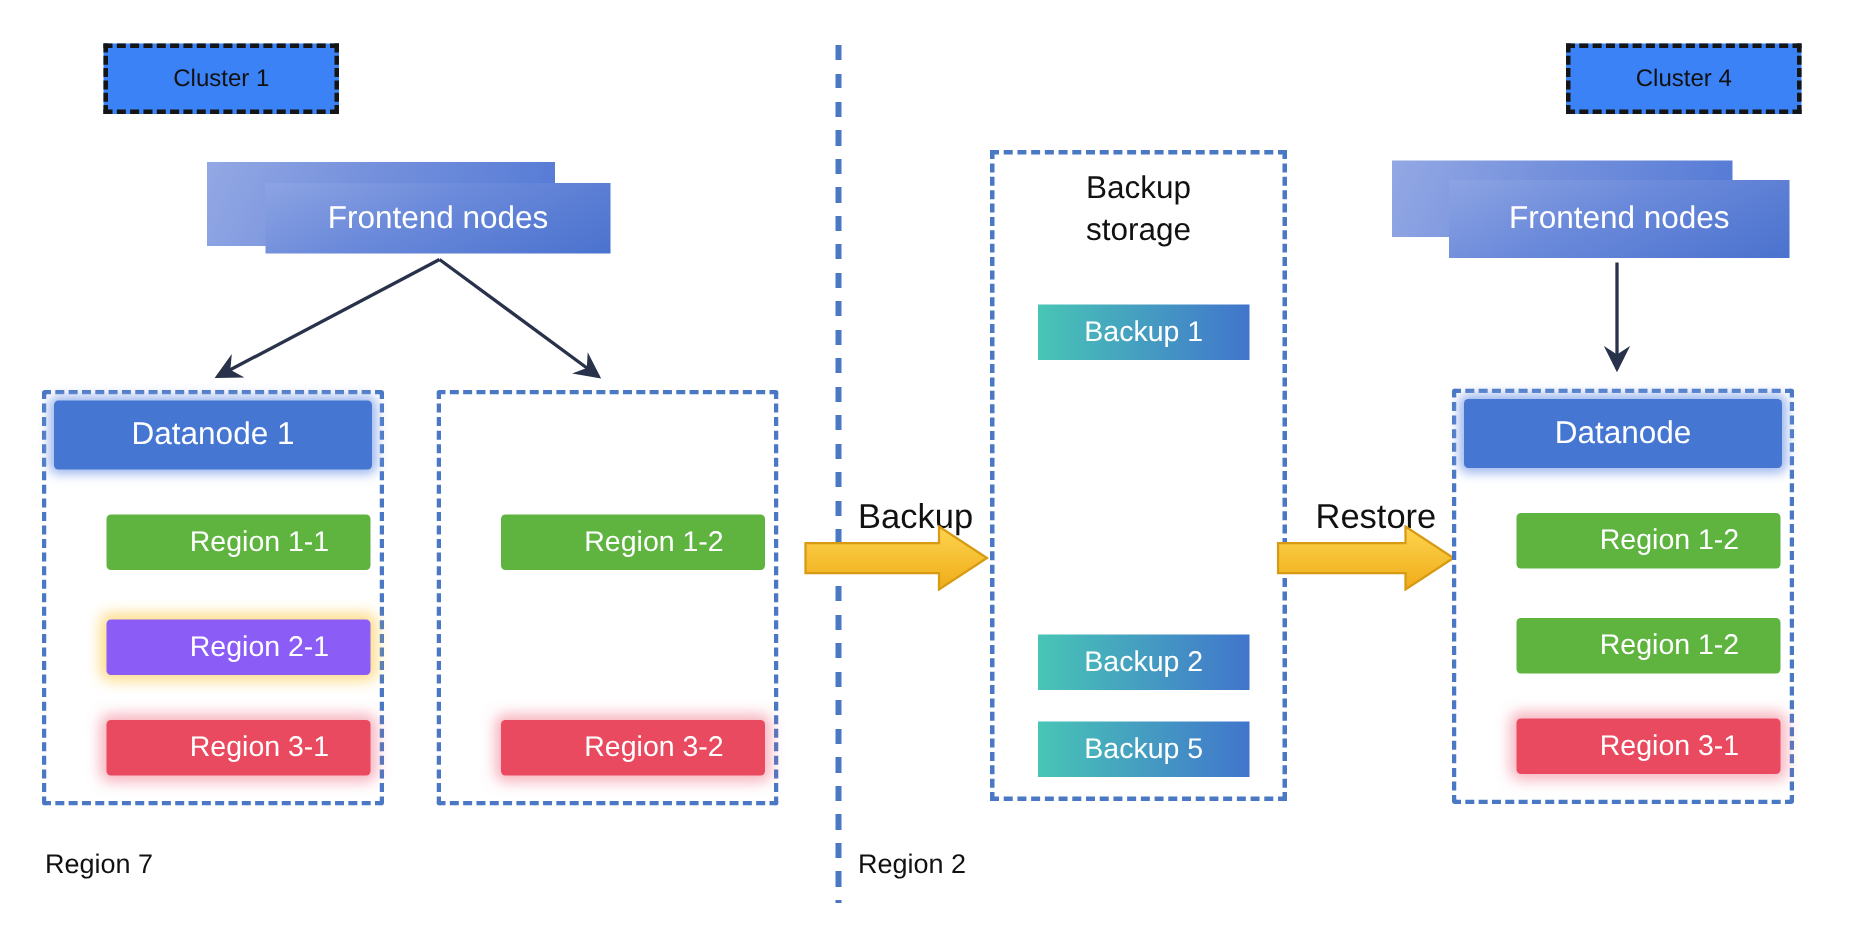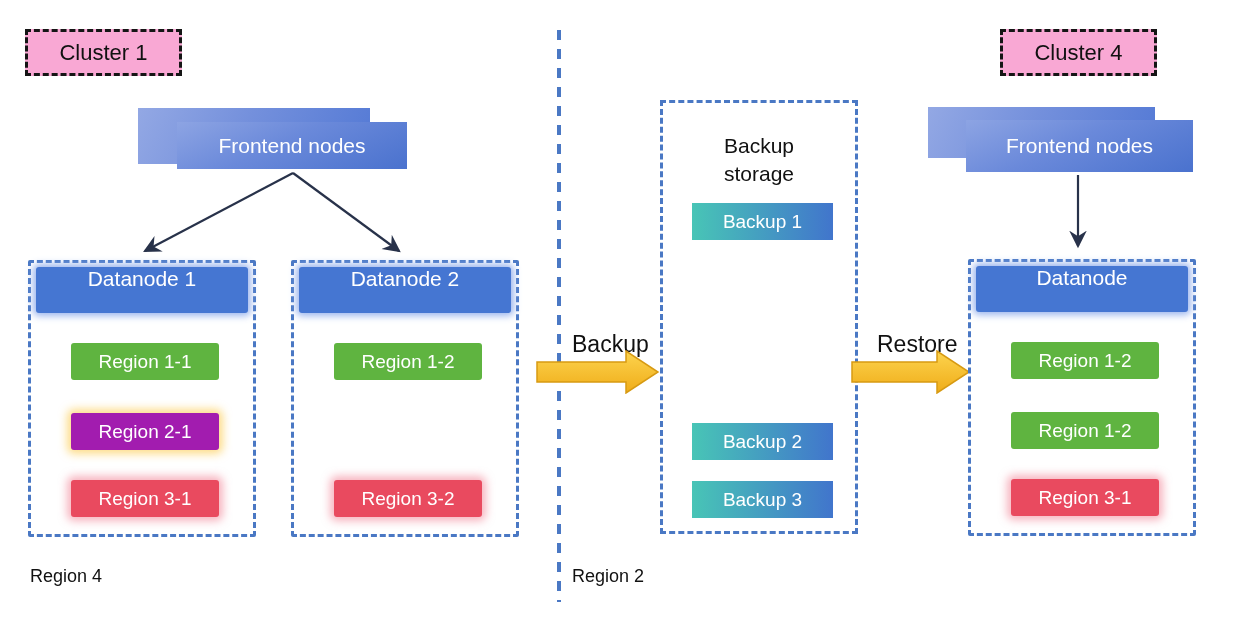--- a/index.html
+++ b/index.html
@@ -12,61 +12,61 @@
   
   .v-sep{
     position:absolute;left:557px;top:30px;width:4px;height:572px;
     background:repeating-linear-gradient(to bottom,#4a78c4 0 10px,transparent 10px 19px);
   }
 
   
   .cluster-tag{
     position:absolute;top:29px;width:157px;height:47px;
     border:3px dashed #151515;display:flex;align-items:center;justify-content:center;
-    font-size:22px;color:#111;background:#f9a8d4;box-sizing:border-box;
+    font-size:16px;color:#111;background:#3b82f6;box-sizing:border-box;margin-left:44px;
   }
 
   
   .fe-back{
     position:absolute;background:linear-gradient(115deg,#93a8e4 0%,#7490dc 45%,#5379d5 100%);
   }
   .fe-front{
     position:absolute;background:linear-gradient(155deg,#8da4e3 0%,#6a89da 45%,#4a72ce 100%);
     display:flex;align-items:center;justify-content:center;color:#fff;font-size:21px;
   }
 
   
   .dn{
     position:absolute;width:228px;height:277px;box-sizing:border-box;
     border:3px dashed #4a78c4;border-radius:2px;background:#fff;
   }
   .dn-header{
     position:absolute;left:5px;right:5px;top:4px;height:46px;border-radius:3px;
     background:#4576d2;box-shadow:0 0 7px 3px rgba(140,170,235,.85);
-    display:flex;justify-content:center;color:#fff;font-size:21px;
+    display:flex;align-items:center;justify-content:center;color:#fff;font-size:21px;
   }
   .region{
     position:absolute;left:40px;width:148px;height:37px;border-radius:3px;
-    display:flex;align-items:center;justify-content:center;color:#fff;font-size:19px;
+    display:flex;align-items:center;justify-content:center;color:#fff;font-size:19px;padding-left:28px;
   }
   .rg-0{top:80px}.rg-1{top:150px}.rg-2{top:217px}
   .r-green{background:#5fb440;}
-  .r-yellow{background:#a21caf;box-shadow:0 0 9px 4px rgba(251,193,44,.55);text-align:center;}
+  .r-yellow{background:#8b5cf6;box-shadow:0 0 9px 4px rgba(251,193,44,.55);text-align:center;}
   .r-red{background:#e94a5f;box-shadow:0 0 9px 4px rgba(240,105,128,.5);}
 
   
   .bs{
     position:absolute;left:660px;top:100px;width:198px;height:434px;box-sizing:border-box;
     border:3px dashed #4a78c4;background:#fff;
   }
   .bs-title{
     position:absolute;top:9px;left:0;right:0;text-align:center;
     font-size:21px;line-height:28px;color:#111;
   }
-  .bs-title span{display:inline-block;width:110px;margin-top:20px;}
+  .bs-title span{display:inline-block;width:110px;}
   .backup-item{
     position:absolute;left:29px;width:141px;height:37px;
     background:linear-gradient(90deg,#48c5b6 0%,#4175cc 100%);
     display:flex;align-items:center;justify-content:center;color:#fff;font-size:19px;
   }
 
   
   .flow-label{position:absolute;font-size:23px;color:#111;}
   .flow-arrow{position:absolute;}
 
@@ -103,23 +103,20 @@
   <div class="dn" style="left:28px;top:260px">
     <div class="dn-header">
       <span>Datanode 1</span>
     </div>
     <div class="region rg-0 r-green">Region 1-1</div>
     <div class="region rg-1 r-yellow">Region 2-1</div>
     <div class="region rg-2 r-red">Region 3-1</div>
   </div>
 
   <div class="dn" style="left:291px;top:260px">
-    <div class="dn-header">
-      <span>Datanode 2</span>
-    </div>
     <div class="region rg-0 r-green">Region 1-2</div>
     <div class="region rg-2 r-red">Region 3-2</div>
   </div>
 
   <div class="flow-label" style="left:572px;top:331px">Backup</div>
   <svg class="flow-arrow" style="left:536px;top:350px" width="124" height="44" viewBox="0 0 124 44">
     <defs>
       <linearGradient id="gold1" x1="0" y1="0" x2="0" y2="1">
         <stop offset="0" stop-color="#fdd44f"></stop>
         <stop offset="1" stop-color="#efac18"></stop>
@@ -127,21 +124,21 @@
     </defs>
     <polygon points="1,12 90,12 90,1 122,22 90,43 90,32 1,32" fill="url(#gold1)" stroke="#d79a12" stroke-width="1.5"></polygon>
   </svg>
 
   <div class="bs">
     <div class="bs-title">
       <span>Backup storage</span>
     </div>
     <div class="backup-item" style="top:100px">Backup 1</div>
     <div class="backup-item" style="top:320px">Backup 2</div>
-    <div class="backup-item" style="top:378px">Backup 3</div>
+    <div class="backup-item" style="top:378px">Backup 5</div>
   </div>
 
   <div class="flow-label" style="left:877px;top:331px">Restore</div>
   <svg class="flow-arrow" style="left:851px;top:350px" width="120" height="44" viewBox="0 0 120 44">
     <defs>
       <linearGradient id="gold2" x1="0" y1="0" x2="0" y2="1">
         <stop offset="0" stop-color="#fdd44f"></stop>
         <stop offset="1" stop-color="#efac18"></stop>
       </linearGradient>
     </defs>
@@ -159,16 +156,16 @@
 
   <div class="dn" style="left:968px;top:259px">
     <div class="dn-header">
       <span>Datanode</span>
     </div>
     <div class="region rg-0 r-green">Region 1-2</div>
     <div class="region rg-1 r-green">Region 1-2</div>
     <div class="region rg-2 r-red">Region 3-1</div>
   </div>
 
-  <div class="zone-label" style="left:30px;top:566px">Region 4</div>
+  <div class="zone-label" style="left:30px;top:566px">Region 7</div>
   <div class="zone-label" style="left:572px;top:566px">Region 2</div>
 
 </div>
 
 </body></html>

